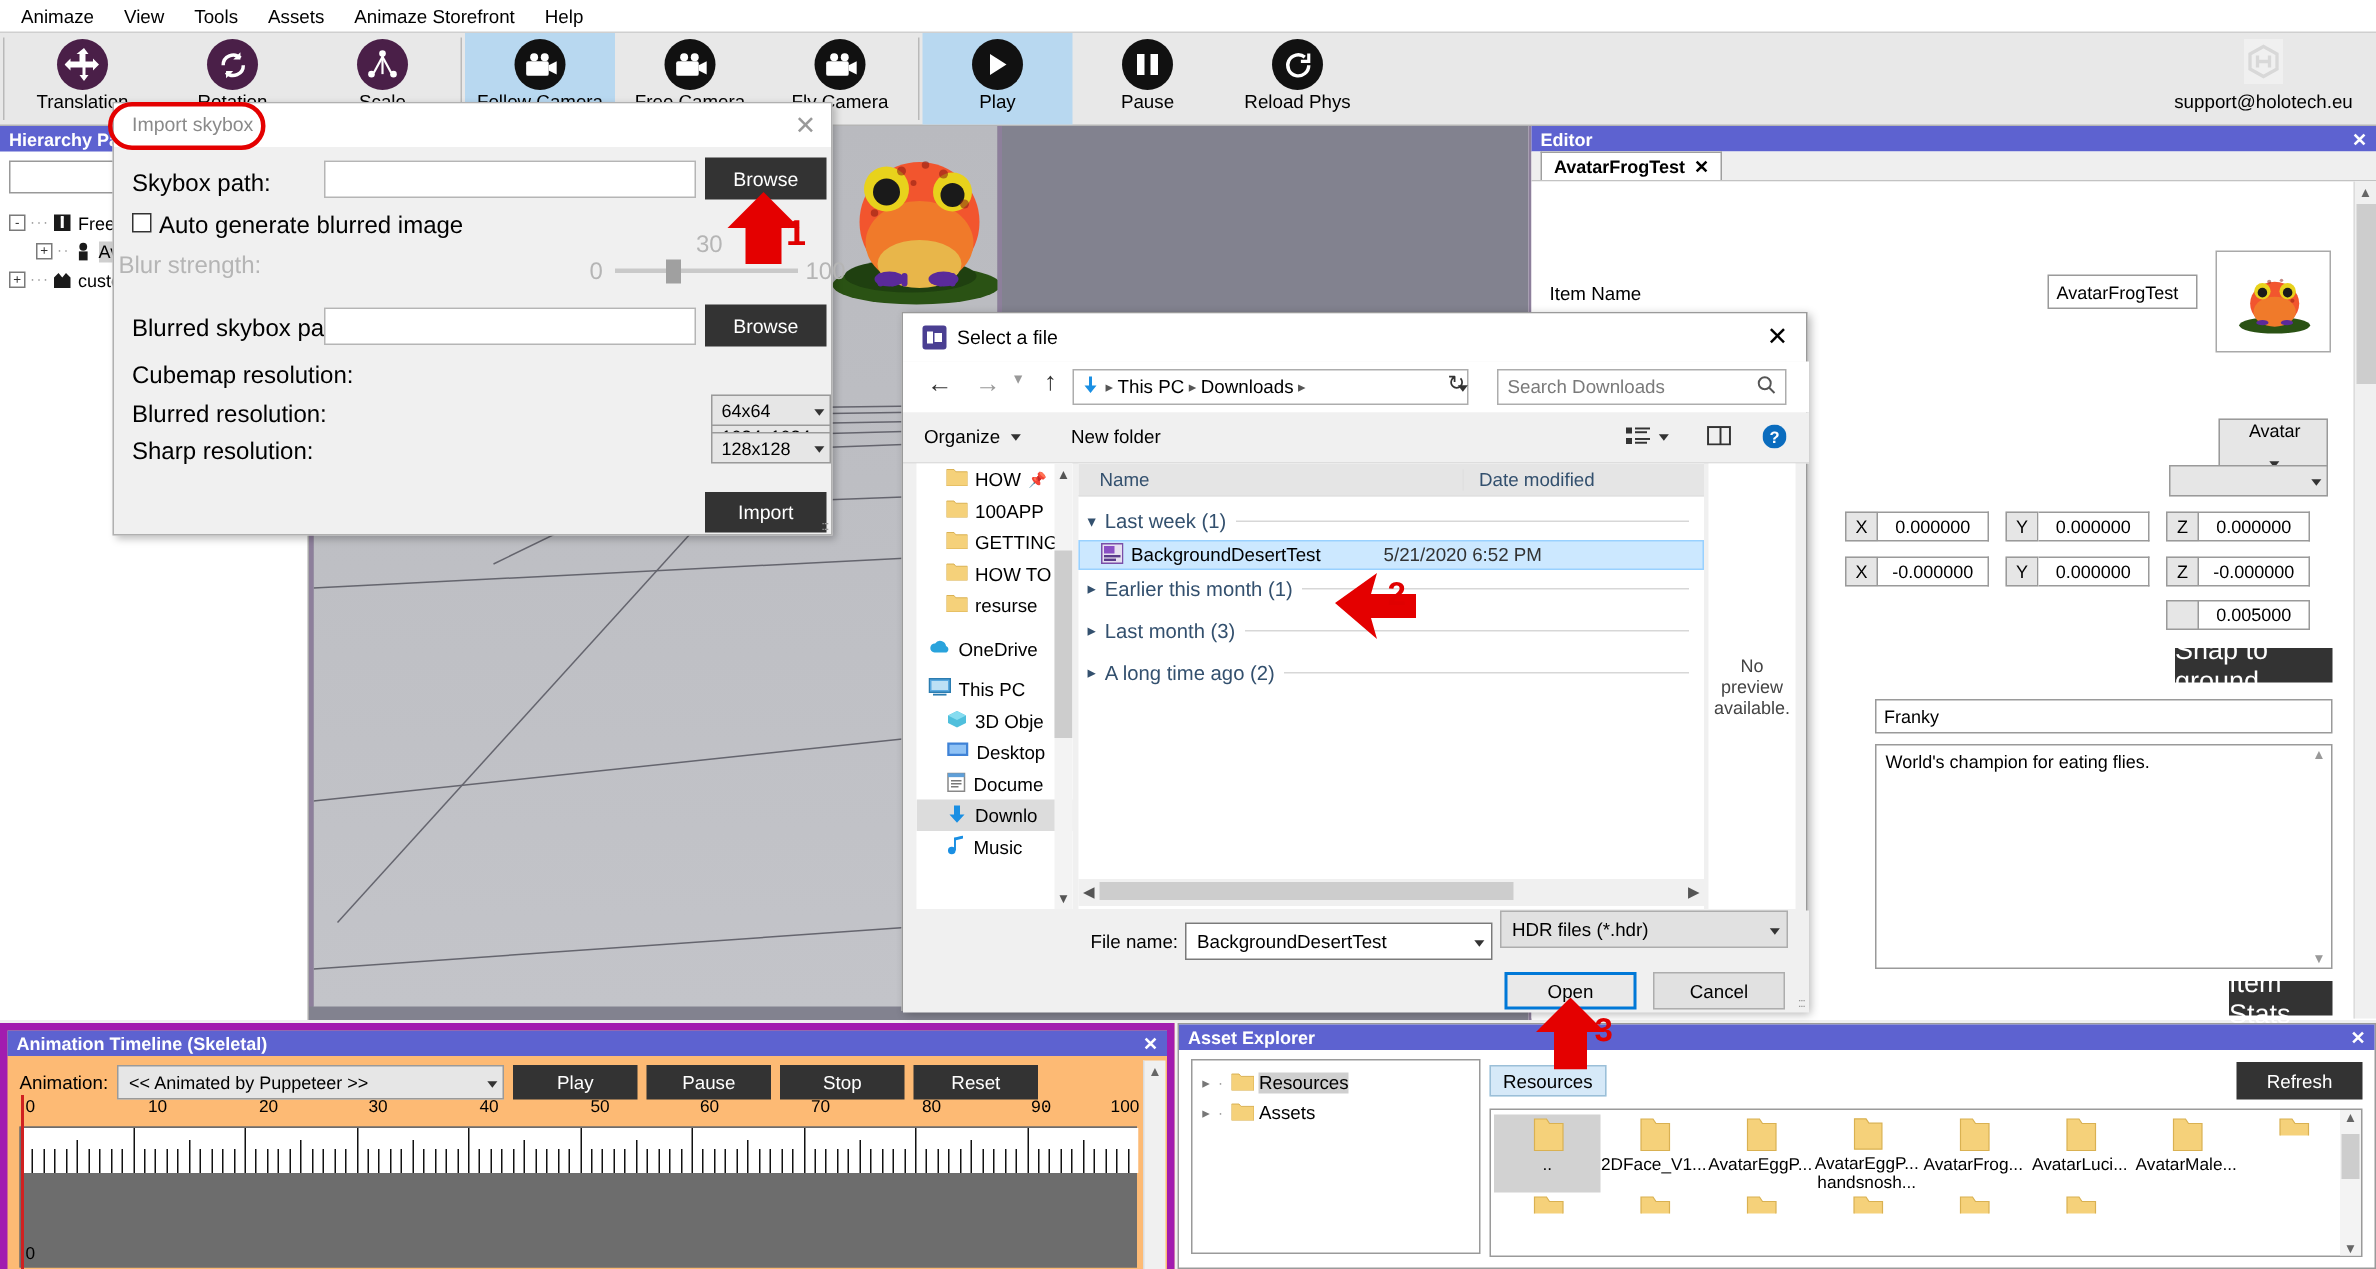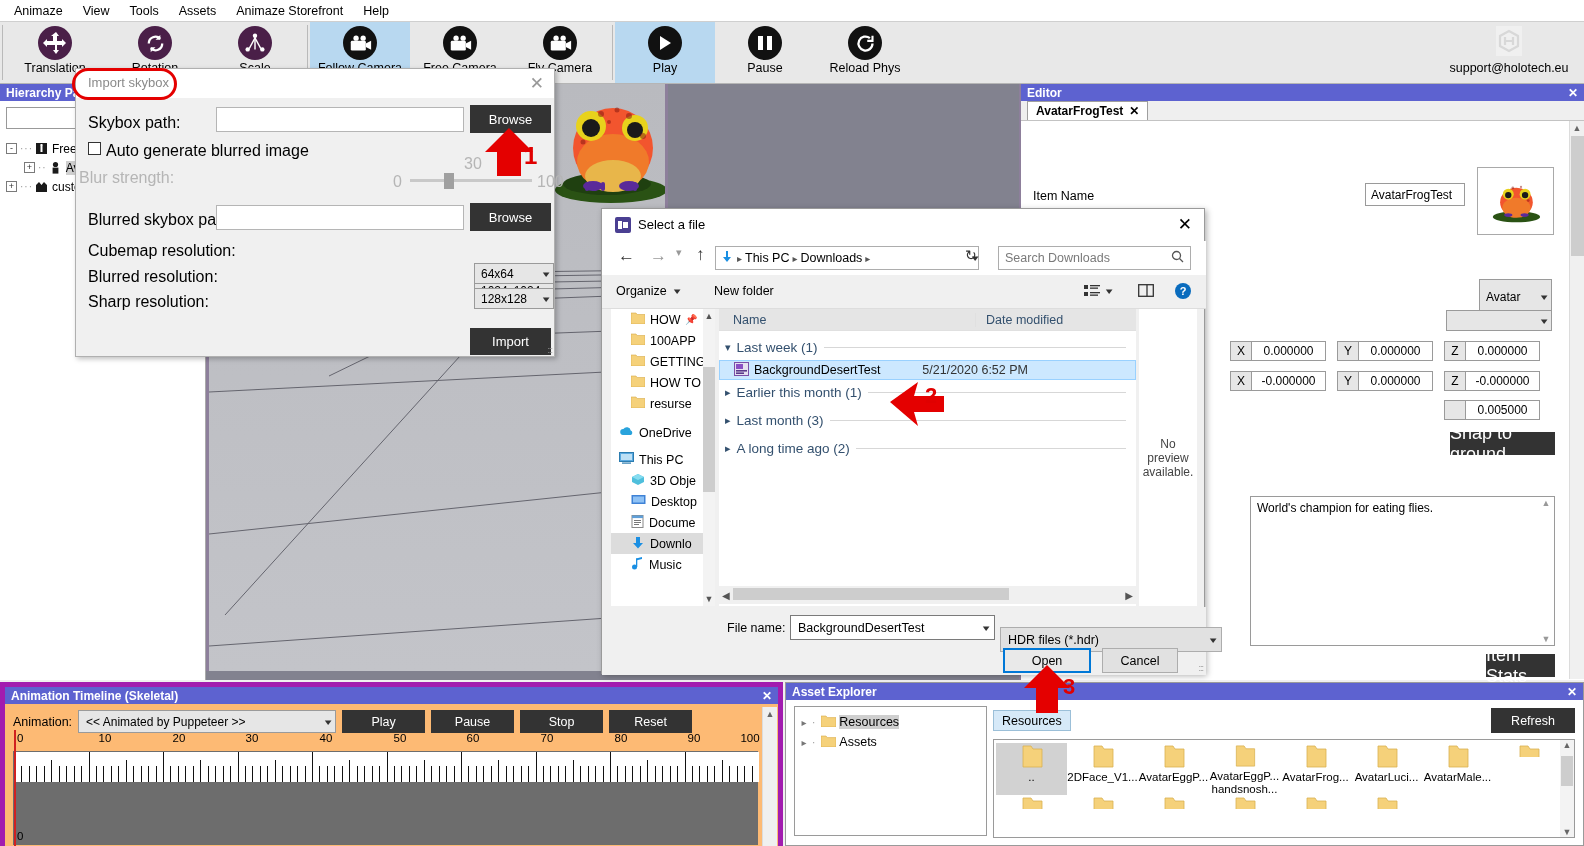--- a/index.html
+++ b/index.html
@@ -520,21 +520,21 @@
             <ellipse cx="84" cy="86" rx="9" ry="4"></ellipse>
           </g>
         <g fill="#8a1a10" opacity=".5">
             <circle cx="58" cy="26" r="3"></circle>
             <circle cx="76" cy="24" r="2.5"></circle>
             <circle cx="92" cy="54" r="3"></circle>
           </g>
       </svg>
     </div>
 
-    <div class="combo" style="left:458px; top:158px; width:73px; height:36px;">
+    <div class="combo" style="left:458px; top:158px; width:73px; height:36px;flex-direction:column;">
       <span class="cv">Avatar</span>
       <span class="chev">▾</span>
     </div>
     <div class="combo" style="left:425px; top:189px; width:106px; height:21px;">
       <span class="cv"></span>
       <span class="chev">▾</span>
     </div>
 
     <div class="numrow" style="left:209px; top:220px;">
       <div class="ax">X</div>
@@ -562,20 +562,23 @@
       <div class="nv">-0.000000</div>
     </div>
 
     <div class="numrow" style="left:423px; top:279px;">
       <div class="ax"></div>
       <div class="nv">0.005000</div>
     </div>
 
     <div class="darkbtn" style="left:429px; top:311px; width:105px; height:23px;">Snap to ground</div>
 
+    <div class="txtbox" style="left:229px; top:345px; width:305px; height:23px;">
+      <span>Franky</span>
+    </div>
 
     <div class="descbox" style="left:229px; top:375px; width:305px; height:150px;">
       <div class="dtxt">World's champion for eating flies.</div>
       <div class="dsb">
         <span>▲</span>
         <span>▼</span>
       </div>
     </div>
 
     <div class="darkbtn" style="left:465px; top:533px; width:69px; height:23px;">Item Stats</div>
@@ -608,21 +611,21 @@
     <div class="nums">
       <span style="left:3px; transform:none;">0</span>
       <span style="left:91px;">10</span>
       <span style="left:165px;">20</span>
       <span style="left:238px;">30</span>
       <span style="left:312px;">40</span>
       <span style="left:386px;">50</span>
       <span style="left:459px;">60</span>
       <span style="left:533px;">70</span>
       <span style="left:607px;">80</span>
-      <span style="left:680px;">90</span>
+      <span style="left:680px;font-family:Liberation Mono, monospace;">90</span>
       <span style="left:736px;">100</span>
     </div>
     <svg style="position:absolute;left:0;top:0;" width="745" height="30">
       <rect x="0" y="0" width="745" height="30" fill="#fff"></rect>
       <g stroke="#111" stroke-width="1">
         
       </g>
       <g id="tickgen">
           <line x1="0.5" y1="0" x2="0.5" y2="30" stroke="#111" stroke-width="1"></line>
           <line x1="7.5" y1="14" x2="7.5" y2="30" stroke="#111" stroke-width="1"></line>
@@ -1126,26 +1129,26 @@
   <div id="fd-prev">
     <span>No preview available.</span>
   </div>
 
   <div id="fd-foot">
     <span class="lbl" style="left:125px; top:14px;">File name:</span>
     <div style="position:absolute; left:188px; top:8px; width:205px; height:25px; background:#fff; border:1px solid #7a7a7a; display:flex; align-items:center; justify-content:space-between; padding:0 5px 0 7px; font-size:12.5px;">
       <span>BackgroundDesertTest</span>
       <span class="chev">▾</span>
     </div>
-    <div style="position:absolute; left:398px; top:20px; width:222px; height:25px; background:#e1e1e1; border:1px solid #adadad; display:flex; align-items:center; justify-content:space-between; padding:0 5px 0 7px; font-size:12.5px;">
+    <div style="position:absolute; left:398px; top:0; width:192px; height:25px; background:#e1e1e1; border:1px solid #adadad; display:flex; align-items:center; justify-content:space-between; padding:0 5px 0 7px; font-size:12.5px;">
       <span>HDR files (*.hdr)</span>
       <span class="chev">▾</span>
     </div>
     <div class="fd-btn primary" style="left:401px; top:41px; width:88px;">Open</div>
-    <div class="fd-btn" style="left:500px; top:41px; width:76px;">Cancel</div>
+    <div class="fd-btn" style="left:500px; top:41px; width:88px;">Cancel</div>
     <div class="grip" style="right:3px; bottom:2px;">:::</div>
   </div>
 </div>
 
 <div id="redoval"></div>
 
 <div class="anno" style="left:481px; top:128px;">
   <svg width="60" height="50" viewBox="0 0 60 50">
     <path d="M28 0L52 24H40v24H16V24H4z" fill="#e40000"></path>
   </svg>

